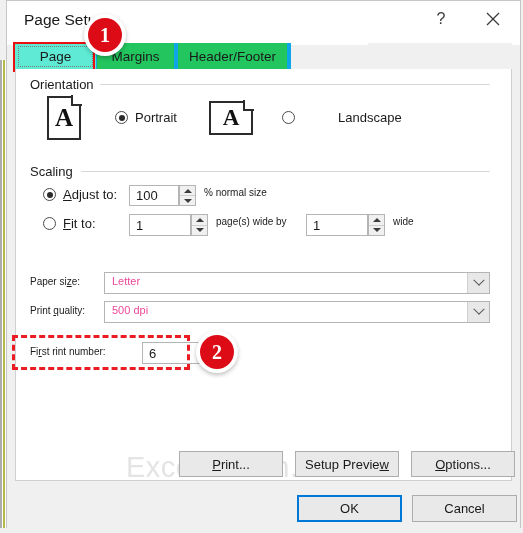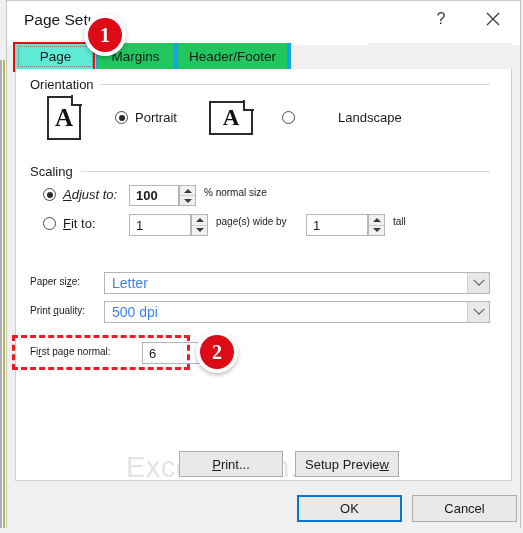--- a/index.html
+++ b/index.html
@@ -298,22 +298,22 @@
     position: absolute;
     height: 22px;
     background: #ffffff;
     border: 1px solid #b5b5b5;
     box-sizing: border-box;
   }
   .combo .val {
     position: absolute;
     left: 7px;
     top: 2px;
-    font-size: 14px;
-    color: #3b82f6;
+    font-size: 11px;
+    color: #ec4899;
   }
   .combo .arrowbtn {
     position: absolute;
     right: 0;
     top: 0;
     width: 21px;
     height: 20px;
     background: #e8e8e8;
     border-left: 1px solid #cfcfcf;
     display: flex;
@@ -464,25 +464,25 @@
         <div class="glyph" style="font-size:23px;">A</div>
       </div>
 
       <div class="radio" style="left:266px; top:42px;"></div>
       <div class="radio-label" style="left:286px; top:41px;margin-left:36px;">Landscape</div>
 
       <div class="group-label" style="left:14px; top:95px;">Scaling</div>
       <div class="group-line" style="left:65px; top:102px; width:409px;"></div>
 
       <div class="radio checked" style="left:27px; top:119px;"></div>
-      <div class="radio-label" style="left:47px; top:118px;font-style:italic;">
+      <div class="radio-label" style="left:47px; top:118px;">
         <span class="ul">A</span><span>djust to:</span>
       </div>
 
-      <div class="txtbox" style="left:113px; top:116px; width:50px; height:21px;font-weight:bold;">
+      <div class="txtbox" style="left:113px; top:116px; width:50px; height:21px;">
         <span>100</span>
       </div>
       <div class="spin" style="left:163px; top:116px; height:21px;">
         <div class="half">
           <span class="arr-up"></span>
         </div>
         <div class="half">
           <span class="arr-dn"></span>
         </div>
       </div>
@@ -510,21 +510,21 @@
         <span>1</span>
       </div>
       <div class="spin" style="left:352px; top:145px; height:22px;">
         <div class="half">
           <span class="arr-up"></span>
         </div>
         <div class="half">
           <span class="arr-dn"></span>
         </div>
       </div>
-      <div class="static-label" style="left:377px; top:147px;">tall</div>
+      <div class="static-label" style="left:377px; top:147px;">wide</div>
 
       <div class="static-label" style="left:14px; top:207px;">
         <span>Paper si</span><span class="ul">z</span><span>e:</span>
       </div>
       <div class="combo" style="left:88px; top:203px; width:386px;">
         <span class="val">Letter</span>
         <span class="arrowbtn">
           <span class="chev"></span>
         </span>
       </div>
@@ -533,38 +533,43 @@
         <span>Print </span><span class="ul">q</span><span>uality:</span>
       </div>
       <div class="combo" style="left:88px; top:232px; width:386px;">
         <span class="val">500 dpi</span>
         <span class="arrowbtn">
           <span class="chev"></span>
         </span>
       </div>
 
       <div class="static-label" style="left:14px; top:277px;">
-        <span>Fi</span><span class="ul">r</span><span>st page normal:</span>
+        <span>Fi</span><span class="ul">r</span><span>st rint number:</span>
       </div>
       <div class="txtbox" style="left:126px; top:273px; width:62px; height:22px;">
         <span>6</span>
       </div>
 
       <div class="watermark" style="left:110px; top:382px;">Excelbilearn.com</div>
 
       <div class="btn" style="left:163px; top:382px; width:104px; height:26px;">
         <span>
           <span class="ul">P</span><span>rint...</span>
         </span>
       </div>
       <div class="btn" style="left:279px; top:382px; width:104px; height:26px;">
         <span>
           <span>Setup Previe</span><span class="ul">w</span>
         </span>
       </div>
+      <div class="btn" style="left:395px; top:382px; width:104px; height:26px;">
+        <span>
+          <span class="ul">O</span><span>ptions...</span>
+        </span>
+      </div>
 
     </div>
 
     <div class="footer">
       <div class="btn focused" style="left:290px; top:13px; width:105px; height:27px;">
         <span>OK</span>
       </div>
       <div class="btn" style="left:405px; top:13px; width:105px; height:27px;">
         <span>Cancel</span>
       </div>

